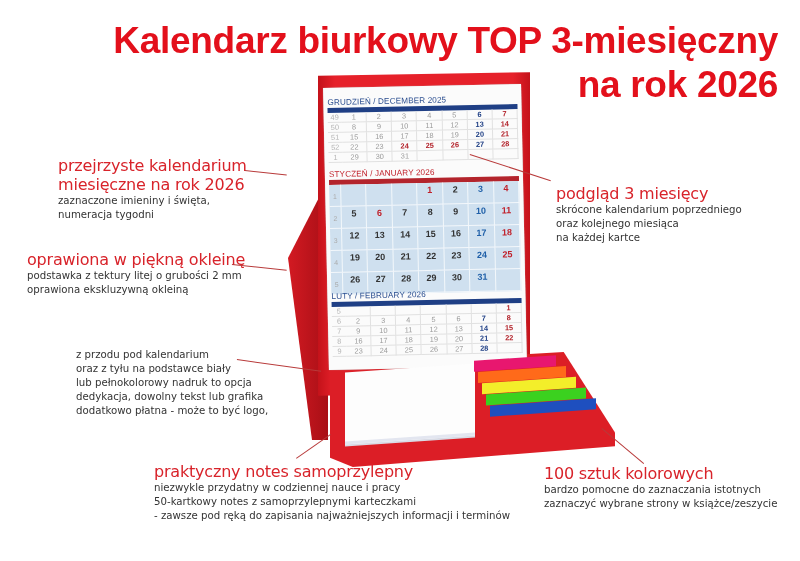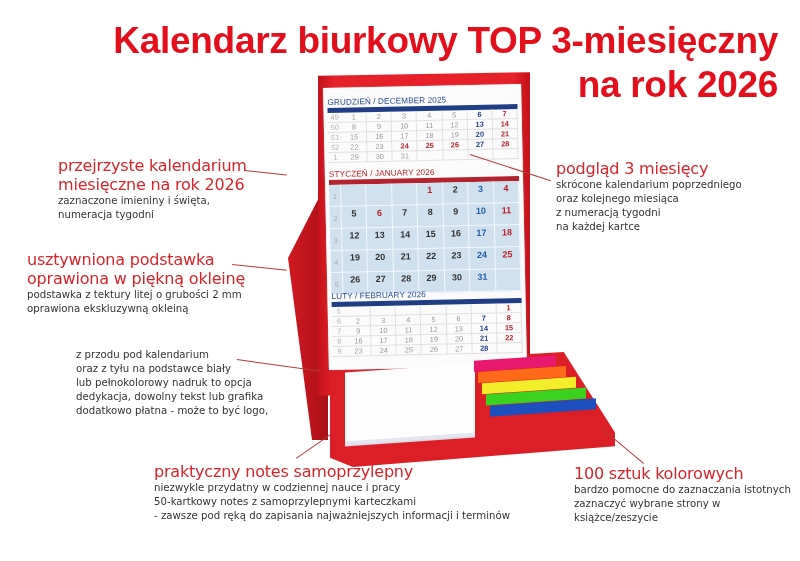--- a/index.html
+++ b/index.html
@@ -238,50 +238,48 @@
 </div>
 
 <div class="feature" style="left:58px;top:156px;">
   <div class="head">przejrzyste kalendarium</div>
   <div class="head">miesięczne na rok 2026</div>
   <div class="desc">zaznaczone imieniny i święta,</div>
   <div class="desc">numeracja tygodni</div>
 </div>
 
 <div class="feature" style="left:27px;top:250px;">
-  <div class="head">usztywniona podstawka</div>
   <div class="head">oprawiona w piękną okleinę</div>
   <div class="desc">podstawka z tektury litej o grubości 2 mm</div>
   <div class="desc">oprawiona ekskluzywną okleiną</div>
 </div>
 
 <div class="feature" style="left:76px;top:348px;">
   <div class="desc">z przodu pod kalendarium</div>
   <div class="desc">oraz z tyłu na podstawce biały</div>
   <div class="desc">lub pełnokolorowy nadruk to opcja</div>
   <div class="desc">dedykacja, dowolny tekst lub grafika</div>
   <div class="desc">dodatkowo płatna - może to być logo,</div>
 </div>
 
 <div class="feature" style="left:154px;top:462px;">
   <div class="head">praktyczny notes samoprzylepny</div>
   <div class="desc">niezwykle przydatny w codziennej nauce i pracy</div>
   <div class="desc">50-kartkowy notes z samoprzylepnymi karteczkami</div>
   <div class="desc">- zawsze pod ręką do zapisania najważniejszych informacji i terminów</div>
 </div>
 
-<div class="feature" style="left:556px;top:159px;">
+<div class="feature" style="left:556px;top:184px;">
   <div class="head">podgląd 3 miesięcy</div>
   <div class="desc">skrócone kalendarium poprzedniego</div>
   <div class="desc">oraz kolejnego miesiąca</div>
-  <div class="desc">z numeracją tygodni</div>
   <div class="desc">na każdej kartce</div>
 </div>
 
-<div class="feature" style="left:574px;top:464px;">
+<div class="feature" style="left:544px;top:464px;">
   <div class="head">100 sztuk kolorowych</div>
   <div class="desc">bardzo pomocne do zaznaczania istotnych</div>
   <div class="desc">zaznaczyć wybrane strony w książce/zeszycie</div>
 </div>
 
 <div class="leader" style="left:245px;top:170px;width:42px;transform:rotate(6deg);"></div>
 <div class="leader" style="left:232px;top:264px;width:55px;transform:rotate(6deg);"></div>
 <div class="leader" style="left:237px;top:359px;width:85px;transform:rotate(8deg);"></div>
 <div class="leader" style="left:296px;top:458px;width:42px;transform:rotate(-35deg);"></div>
 <div class="leader" style="left:470px;top:154px;width:85px;transform:rotate(18deg);"></div>

